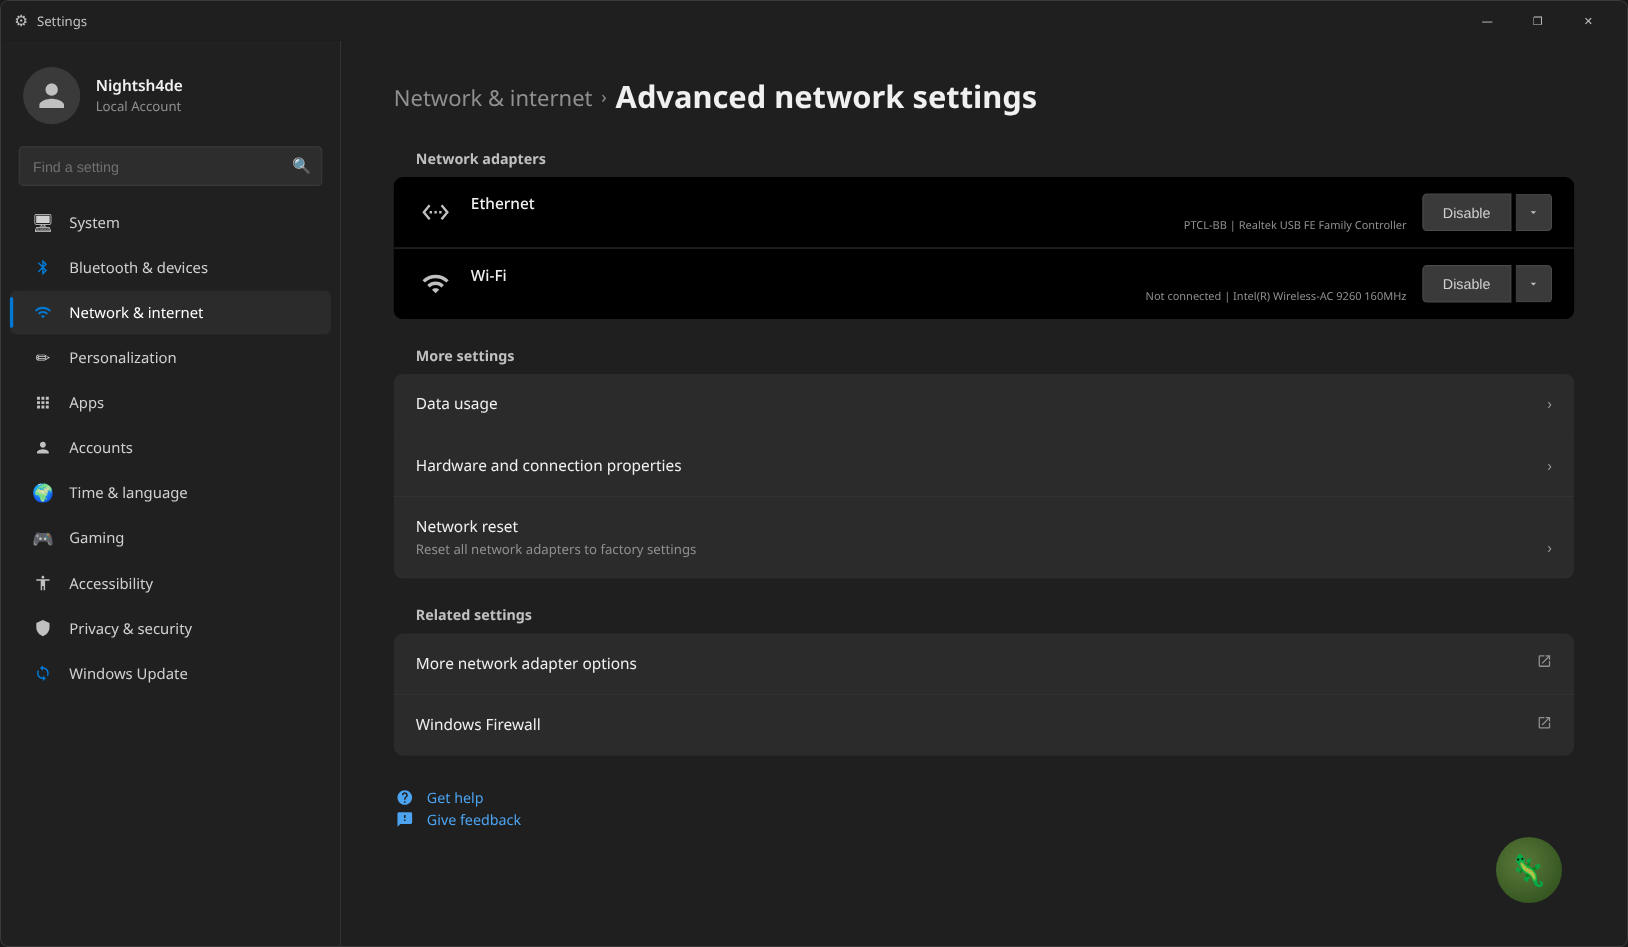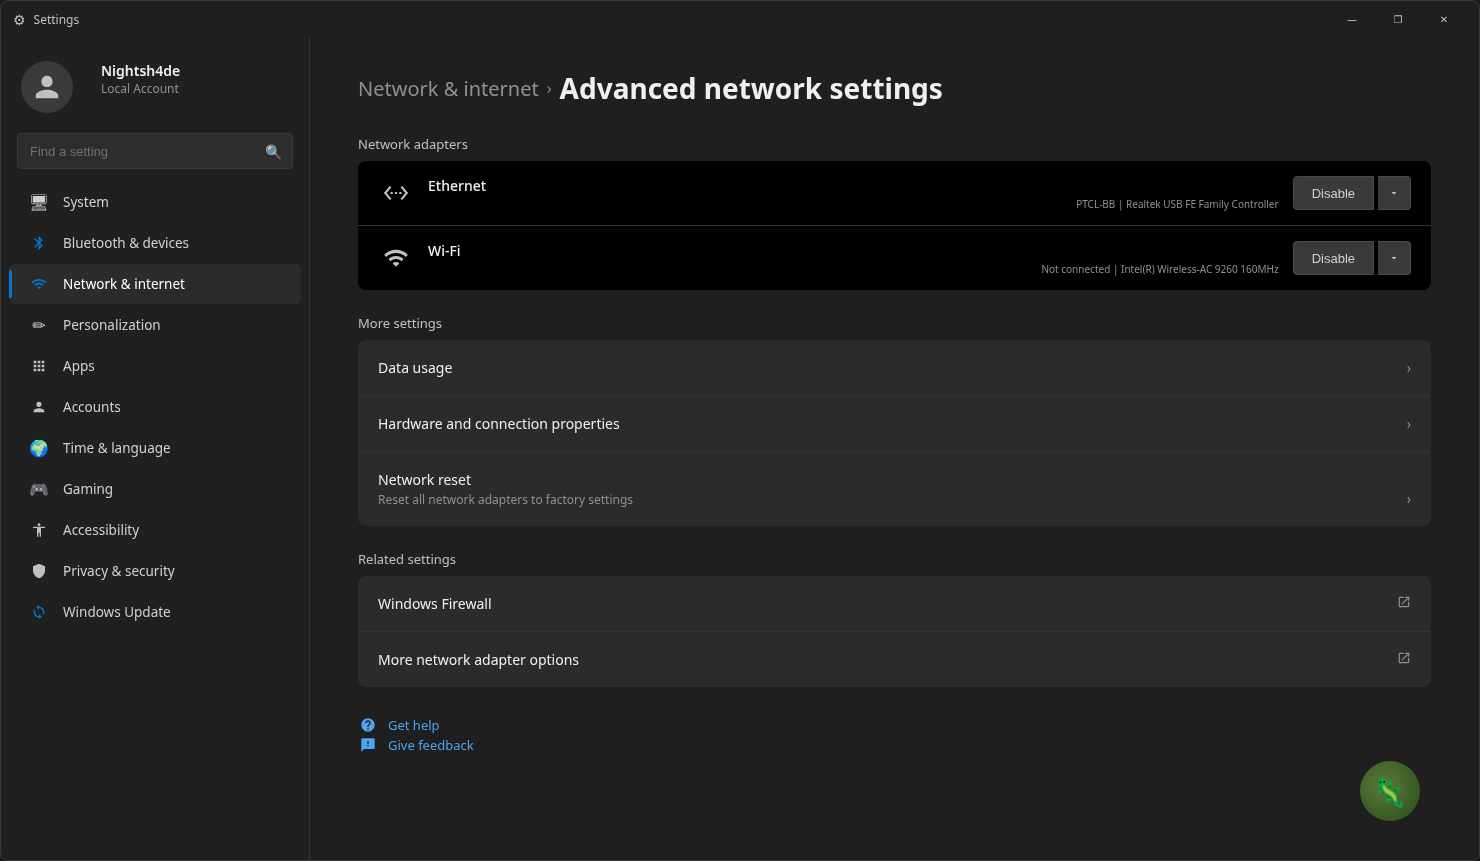--- a/index.html
+++ b/index.html
@@ -71,21 +71,22 @@
       background: #202020;
       display: flex;
       flex-direction: column;
       flex-shrink: 0;
       overflow-y: auto;
       padding-bottom: 16px;
     }
 
     .user-profile {
       display: flex;
-      gap: 28px;
+      align-items: center;
+      gap: 14px;
       padding: 24px 20px 20px 20px;
     }
 
     .avatar-circle {
       width: 52px;
       height: 52px;
       border-radius: 50%;
       background: #3a3a3a;
       display: flex;
       align-items: center;
@@ -209,23 +210,24 @@
     }
 
     .breadcrumb-current {
       font-size: 28px;
       font-weight: 700;
       color: #f0f0f0;
     }
 
     .section-label {
       font-size: 13px;
-      font-weight: 400;
+      font-weight: 700;
       color: #c0c0c0;
       margin-bottom: 8px;
+      margin-left: 20px;
     }
 
     
     .card {
       background: #000000;
       border-radius: 8px;
       margin-bottom: 4px;
       overflow: hidden;
     }
 
@@ -587,31 +589,31 @@
           <span class="chevron-right">›</span>
         </div>
       </div>
 
       <div class="section-gap"></div>
       <div class="section-label">Related settings</div>
 
       <div class="settings-card">
         <div class="settings-row">
           <div class="settings-row-info">
-            <div class="settings-row-title">Windows Firewall</div>
+            <div class="settings-row-title">More network adapter options</div>
           </div>
           <span class="external-icon">
             <svg width="14" height="14" viewBox="0 0 24 24" fill="#909090">
                 <path d="M19 19H5V5h7V3H5a2 2 0 00-2 2v14a2 2 0 002 2h14a2 2 0 002-2v-7h-2v7zM14 3v2h3.59l-9.83 9.83 1.41 1.41L19 6.41V10h2V3h-7z"></path>
               </svg>
           </span>
         </div>
         <div class="settings-row">
           <div class="settings-row-info">
-            <div class="settings-row-title">More network adapter options</div>
+            <div class="settings-row-title">Windows Firewall</div>
           </div>
           <span class="external-icon">
             <svg width="14" height="14" viewBox="0 0 24 24" fill="#909090">
                 <path d="M19 19H5V5h7V3H5a2 2 0 00-2 2v14a2 2 0 002 2h14a2 2 0 002-2v-7h-2v7zM14 3v2h3.59l-9.83 9.83 1.41 1.41L19 6.41V10h2V3h-7z"></path>
               </svg>
           </span>
         </div>
       </div>
 
       <div class="footer-links">

